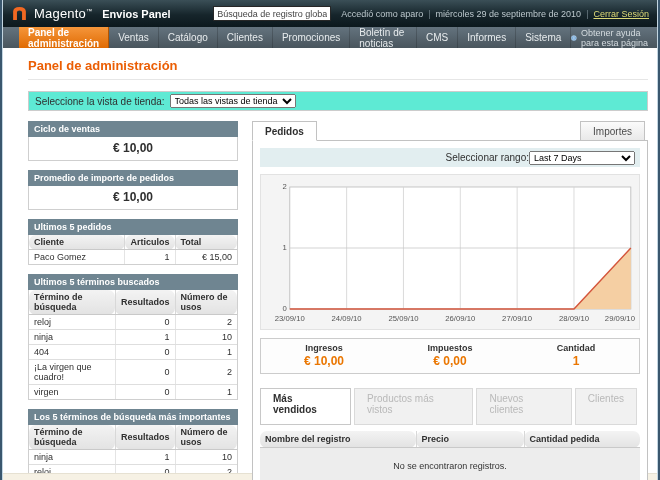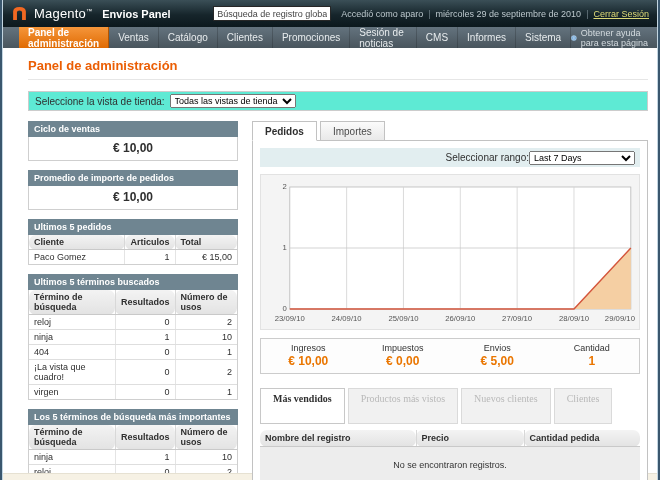--- a/index.html
+++ b/index.html
@@ -43,33 +43,33 @@
   table { width:100%; border-collapse:collapse; font-size:9px; color:#2f2f2f; }
   th { background:linear-gradient(#f3f3f3,#e3e3e3); font-weight:bold; text-align:left; padding:2px 5px; border-bottom:1px solid #c9c9c9; border-right:1px solid #d8d8d8;border-radius:7px; }
   td { padding:2px 5px; border-bottom:1px solid #dedede; border-right:1px solid #e4e4e4; background:#fff; }
   th:last-child, td:last-child { border-right:none; }
   tr:last-child td { border-bottom:none; }
   .num { text-align:right; }
   .c-small { width:50px; }
   .c-med { width:62px; }
 
   
-  .tabs { display:flex; position:relative; z-index:2; }
+  .tabs { display:flex; position:relative; z-index:2;justify-content:space-between; }
   .tab { font-size:10px; color:#4a4a4a; padding:4px 12px 3px; background:linear-gradient(#fbfbfb,#e9e9e9); border:1px solid #c2c2c2; margin-right:3px; cursor:pointer; }
   .tab.active { background:#fff; font-weight:bold; color:#2f2f2f; border-bottom:1px solid #fff; }
   .panel-body { border:1px solid #c2c2c2; background:#fff; padding:7px; margin-top:-1px; position:relative; z-index:1; }
   .range-bar { background:#e2eef0; padding:2px 5px; display:flex; justify-content:flex-end; align-items:center; font-size:10px; color:#2f2f2f; height:19px; }
   .chart-wrap { margin-top:7px; background:#f4f4f4; border:1px solid #e2e2e2; padding:4px 2px 0; }
   .chart-wrap svg { display:block; width:100%; height:150px; font-family:"Liberation Sans",sans-serif; }
   .totals { margin-top:8px; border:1px solid #cccccc; background:#fdfdfd; display:flex; padding:4px 0 5px; }
   .total { flex:1; text-align:center; }
-  .total-lbl { font-size:9px; font-weight:normal; color:#333; }
+  .total-lbl { font-size:9px; font-weight:bold; color:#333; }
   .total-val { font-size:12px; font-weight:bold; color:#ea7601; margin-top:1px; }
   .btabs { display:flex; margin-top:14px; }
-  .btab { font-size:10px; padding:4px 12px 19px; border:1px solid #c8c8c8; margin-right:3px; background:#fff; font-weight:bold; color:#2f2f2f; cursor:pointer;font-family:Liberation Serif, serif; }
+  .btab { font-size:10px; padding:4px 12px 9px; border:1px solid #c8c8c8; margin-right:3px; background:#fff; font-weight:bold; color:#2f2f2f; cursor:pointer; }
   .btab.disabled { background:#f1f1f1; border-color:#dadada; color:#b9b9b9; font-weight:normal; cursor:default; }
   .grid { margin-top:6px; }
   .grid th { padding:3px 5px; }
   .grid .empty { background:#ededed; text-align:center; padding:13px 0 20px; font-size:9px; color:#333; border:none; }
   .g-price { width:108px; }
   .g-qty { width:116px; }
 
   .page-bottom { position:absolute; left:0; right:0; bottom:0; height:7px; background:#f6f1e4; border-top:1px solid #e6e1d2; }
 </style>
 </head>
@@ -95,21 +95,21 @@
       <span class="logout">Cerrar Sesión</span>
     </div>
   </div>
 
   <div class="nav">
     <span class="nav-item active">Panel de administración</span>
     <span class="nav-item">Ventas</span>
     <span class="nav-item">Catálogo</span>
     <span class="nav-item">Clientes</span>
     <span class="nav-item">Promociones</span>
-    <span class="nav-item">Sesión de noticias</span>
+    <span class="nav-item">Boletín de noticias</span>
     <span class="nav-item">CMS</span>
     <span class="nav-item">Informes</span>
     <span class="nav-item">Sistema</span>
     <span class="nav-help">
       <svg width="10" height="10" viewBox="0 0 10 10">
         <circle cx="5" cy="5" r="4.5" fill="#5b9bd5" stroke="#cfe3f4" stroke-width=".6"></circle>
         <path d="M5 .5 V9.5 M.5 5 H9.5 M1.4 2.5 Q5 4 8.6 2.5 M1.4 7.5 Q5 6 8.6 7.5" stroke="#ffffff" stroke-width=".6" fill="none"></path>
       </svg>
       <span>Obtener ayuda para esta página</span>
     </span>
@@ -186,21 +186,21 @@
                       <td>ninja</td>
                       <td class="num">1</td>
                       <td class="num">10</td>
                     </tr>
                 <tr>
                       <td>404</td>
                       <td class="num">0</td>
                       <td class="num">1</td>
                     </tr>
                 <tr>
-                      <td>¡La vista que cuadro!</td>
+                      <td>¡La virgen que cuadro!</td>
                       <td class="num">0</td>
                       <td class="num">2</td>
                     </tr>
                 <tr>
                       <td>virgen</td>
                       <td class="num">0</td>
                       <td class="num">1</td>
                     </tr>
               </tbody>
             </table>
@@ -281,24 +281,20 @@
           <div class="totals">
             <div class="total">
               <div class="total-lbl">Ingresos</div>
               <div class="total-val">€ 10,00</div>
             </div>
             <div class="total">
               <div class="total-lbl">Impuestos</div>
               <div class="total-val">€ 0,00</div>
             </div>
             <div class="total">
-              <div class="total-lbl">Envios</div>
-              <div class="total-val">€ 5,00</div>
-            </div>
-            <div class="total">
               <div class="total-lbl">Cantidad</div>
               <div class="total-val">1</div>
             </div>
           </div>
 
           <div class="btabs">
             <span class="btab">Más vendidos</span>
             <span class="btab disabled">Productos más vistos</span>
             <span class="btab disabled">Nuevos clientes</span>
             <span class="btab disabled">Clientes</span>

